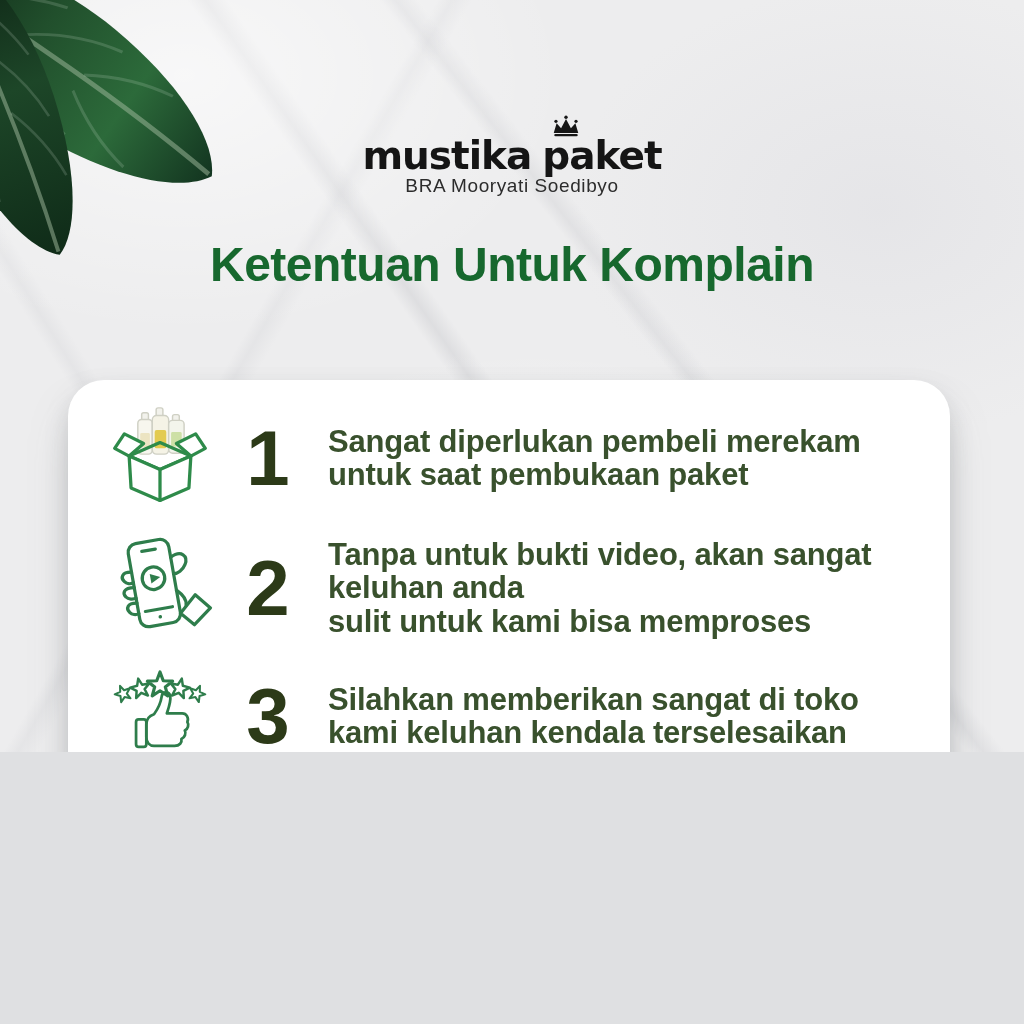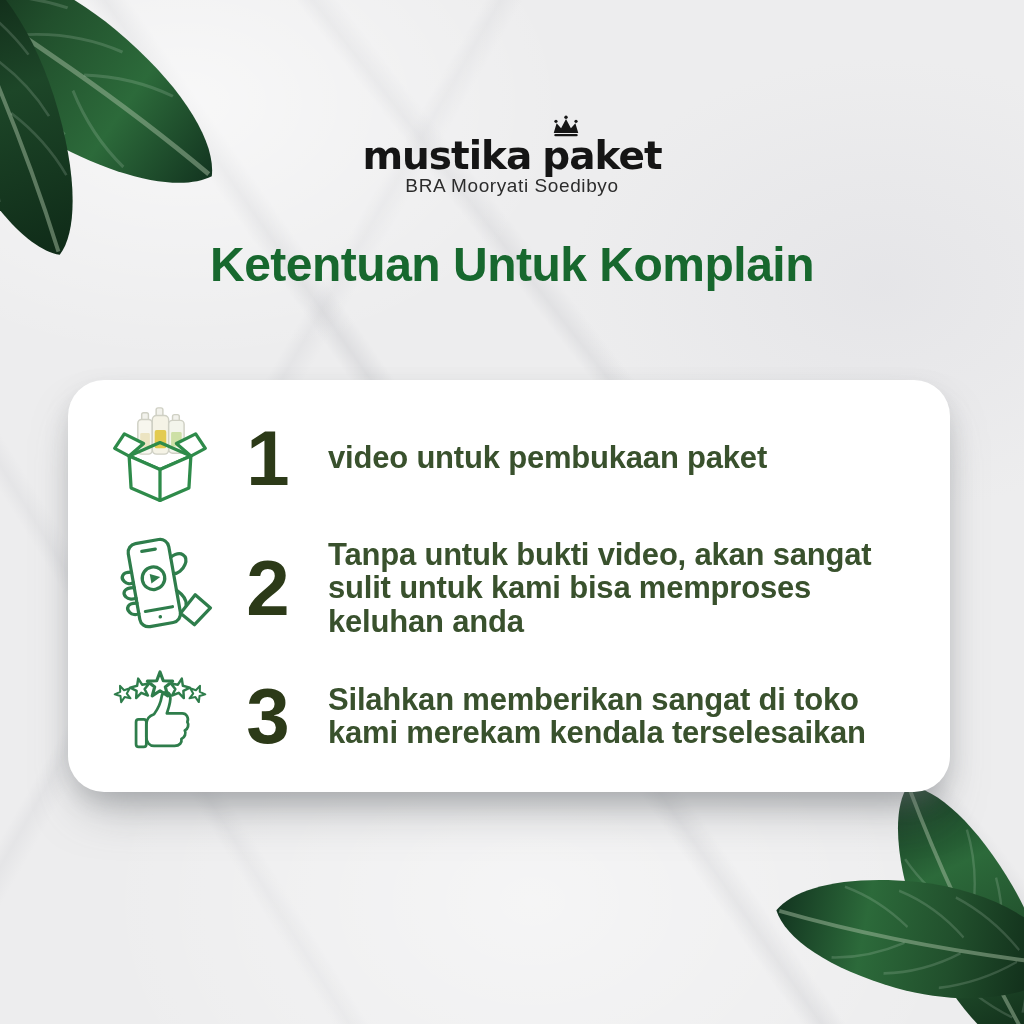--- a/index.html
+++ b/index.html
@@ -1,17 +1,17 @@
 <!DOCTYPE html>
 <html><head>
 <meta charset="utf-8">
 <style>
   html,body{margin:0;padding:0;background:#dfe0e2;}
   .stage{
-    position:relative;width:1024px;height:1024px;overflow:hidden;
+    position:relative;width:1024px;height:752px;overflow:hidden;
     font-family:"Liberation Sans",sans-serif;
     background-color:#ededee;
     background-image:
       radial-gradient(ellipse 620px 420px at 18% 10%, rgba(255,255,255,.6), transparent 62%),
       radial-gradient(ellipse 520px 380px at 86% 28%, rgba(223,223,227,.55), transparent 60%),
       radial-gradient(ellipse 700px 520px at 52% 88%, rgba(255,255,255,.45), transparent 62%),
       linear-gradient(55deg, transparent 46%, rgba(186,187,192,.30) 47.2%, transparent 48.6%),
       linear-gradient(52deg, transparent 60%, rgba(190,191,196,.26) 61%, transparent 62.4%),
       linear-gradient(120deg, transparent 30%, rgba(199,200,205,.22) 31%, transparent 32.4%),
       linear-gradient(58deg, transparent 20%, rgba(196,197,202,.20) 21%, transparent 22.2%);
@@ -122,21 +122,22 @@
             <path d="M18,54 L50,40 L82,54 L50,68 Z"></path>
             <path d="M18,54 L50,68 L82,54 L80,87 L50,100 L20,87 Z" fill="#ffffff"></path>
             <path d="M50,68 L50,100"></path>
             <path d="M18,54 L3,46 L13,31 L33,41 Z" fill="#ffffff"></path>
             <path d="M82,54 L97,46 L87,31 L67,41 Z" fill="#ffffff"></path>
           </g>
         </svg>
       </div>
       <div class="num">1</div>
       <div class="text">
-        <div class="tline">video untuk pembukaan paket</div>
+        <div class="tline">Sangat diperlukan pembeli merekam</div>
+        <div class="tline">untuk saat pembukaan paket</div>
       </div>
     </div>
 
     <div class="row">
       <div class="icon-cell">
         <svg width="98" height="112" viewBox="0 0 100 114">
           <g transform="rotate(-10 50 56)" fill="none" stroke="#2e7d4b" stroke-width="3.3" stroke-linecap="round" stroke-linejoin="round">
             <rect x="24" y="8" width="42" height="86" rx="9" fill="#ffffff"></rect>
             <path d="M38,17 L52,17"></path>
             <circle cx="45" cy="46" r="11.5"></circle>
@@ -148,22 +149,22 @@
             <path d="M24,68 C14,66 12,72 15,76 C17,79 21,80 24,79"></path>
             <path d="M66,28 C78,22 84,30 79,38 C76,43 70,46 66,45"></path>
             <path d="M66,62 C72,68 75,73 73,79"></path>
             <path d="M66,86 L84,70 L97,86 L78,100 Z"></path>
           </g>
         </svg>
       </div>
       <div class="num">2</div>
       <div class="text">
         <div class="tline">Tanpa untuk bukti video, akan sangat</div>
+        <div class="tline">keluhan anda</div>
         <div class="tline">sulit untuk kami bisa memproses</div>
-        <div class="tline">keluhan anda</div>
       </div>
     </div>
 
     <div class="row">
       <div class="icon-cell">
         <svg width="106" height="104" viewBox="0 0 124 112">
           <defs>
             <path id="starPath" d="M0,-10 L2.47,-3.4 L9.51,-3.09 L3.99,1.3 L5.88,8.09 L0,4.2 L-5.88,8.09 L-3.99,1.3 L-9.51,-3.09 L-2.47,-3.4 Z"></path>
           </defs>
           <g fill="none" stroke="#2e7d4b" stroke-width="2.4" stroke-linejoin="round">
@@ -175,18 +176,18 @@
           </g>
           <g fill="none" stroke="#2e7d4b" stroke-width="3.2" stroke-linecap="round" stroke-linejoin="round">
             <rect x="34" y="60" width="12" height="32" rx="3"></rect>
             <path d="M46,66 C46,60 49,56 55,54 C60,47 63,40 64,33 C65,27 73,27 74,33 C75,39 72,47 70,53 L88,53 C93,53 96,58 94,63 C96,66 95,71 91,73 C93,76 91,81 87,83 C88,87 85,91 79,91 L55,91 C50,91 46,87 46,81 Z"></path>
           </g>
         </svg>
       </div>
       <div class="num">3</div>
       <div class="text">
         <div class="tline">Silahkan memberikan sangat di toko</div>
-        <div class="tline">kami merekam kendala terselesaikan</div>
+        <div class="tline">kami keluhan kendala terselesaikan</div>
       </div>
     </div>
 
   </section>
 </div>
 
 </body></html>

